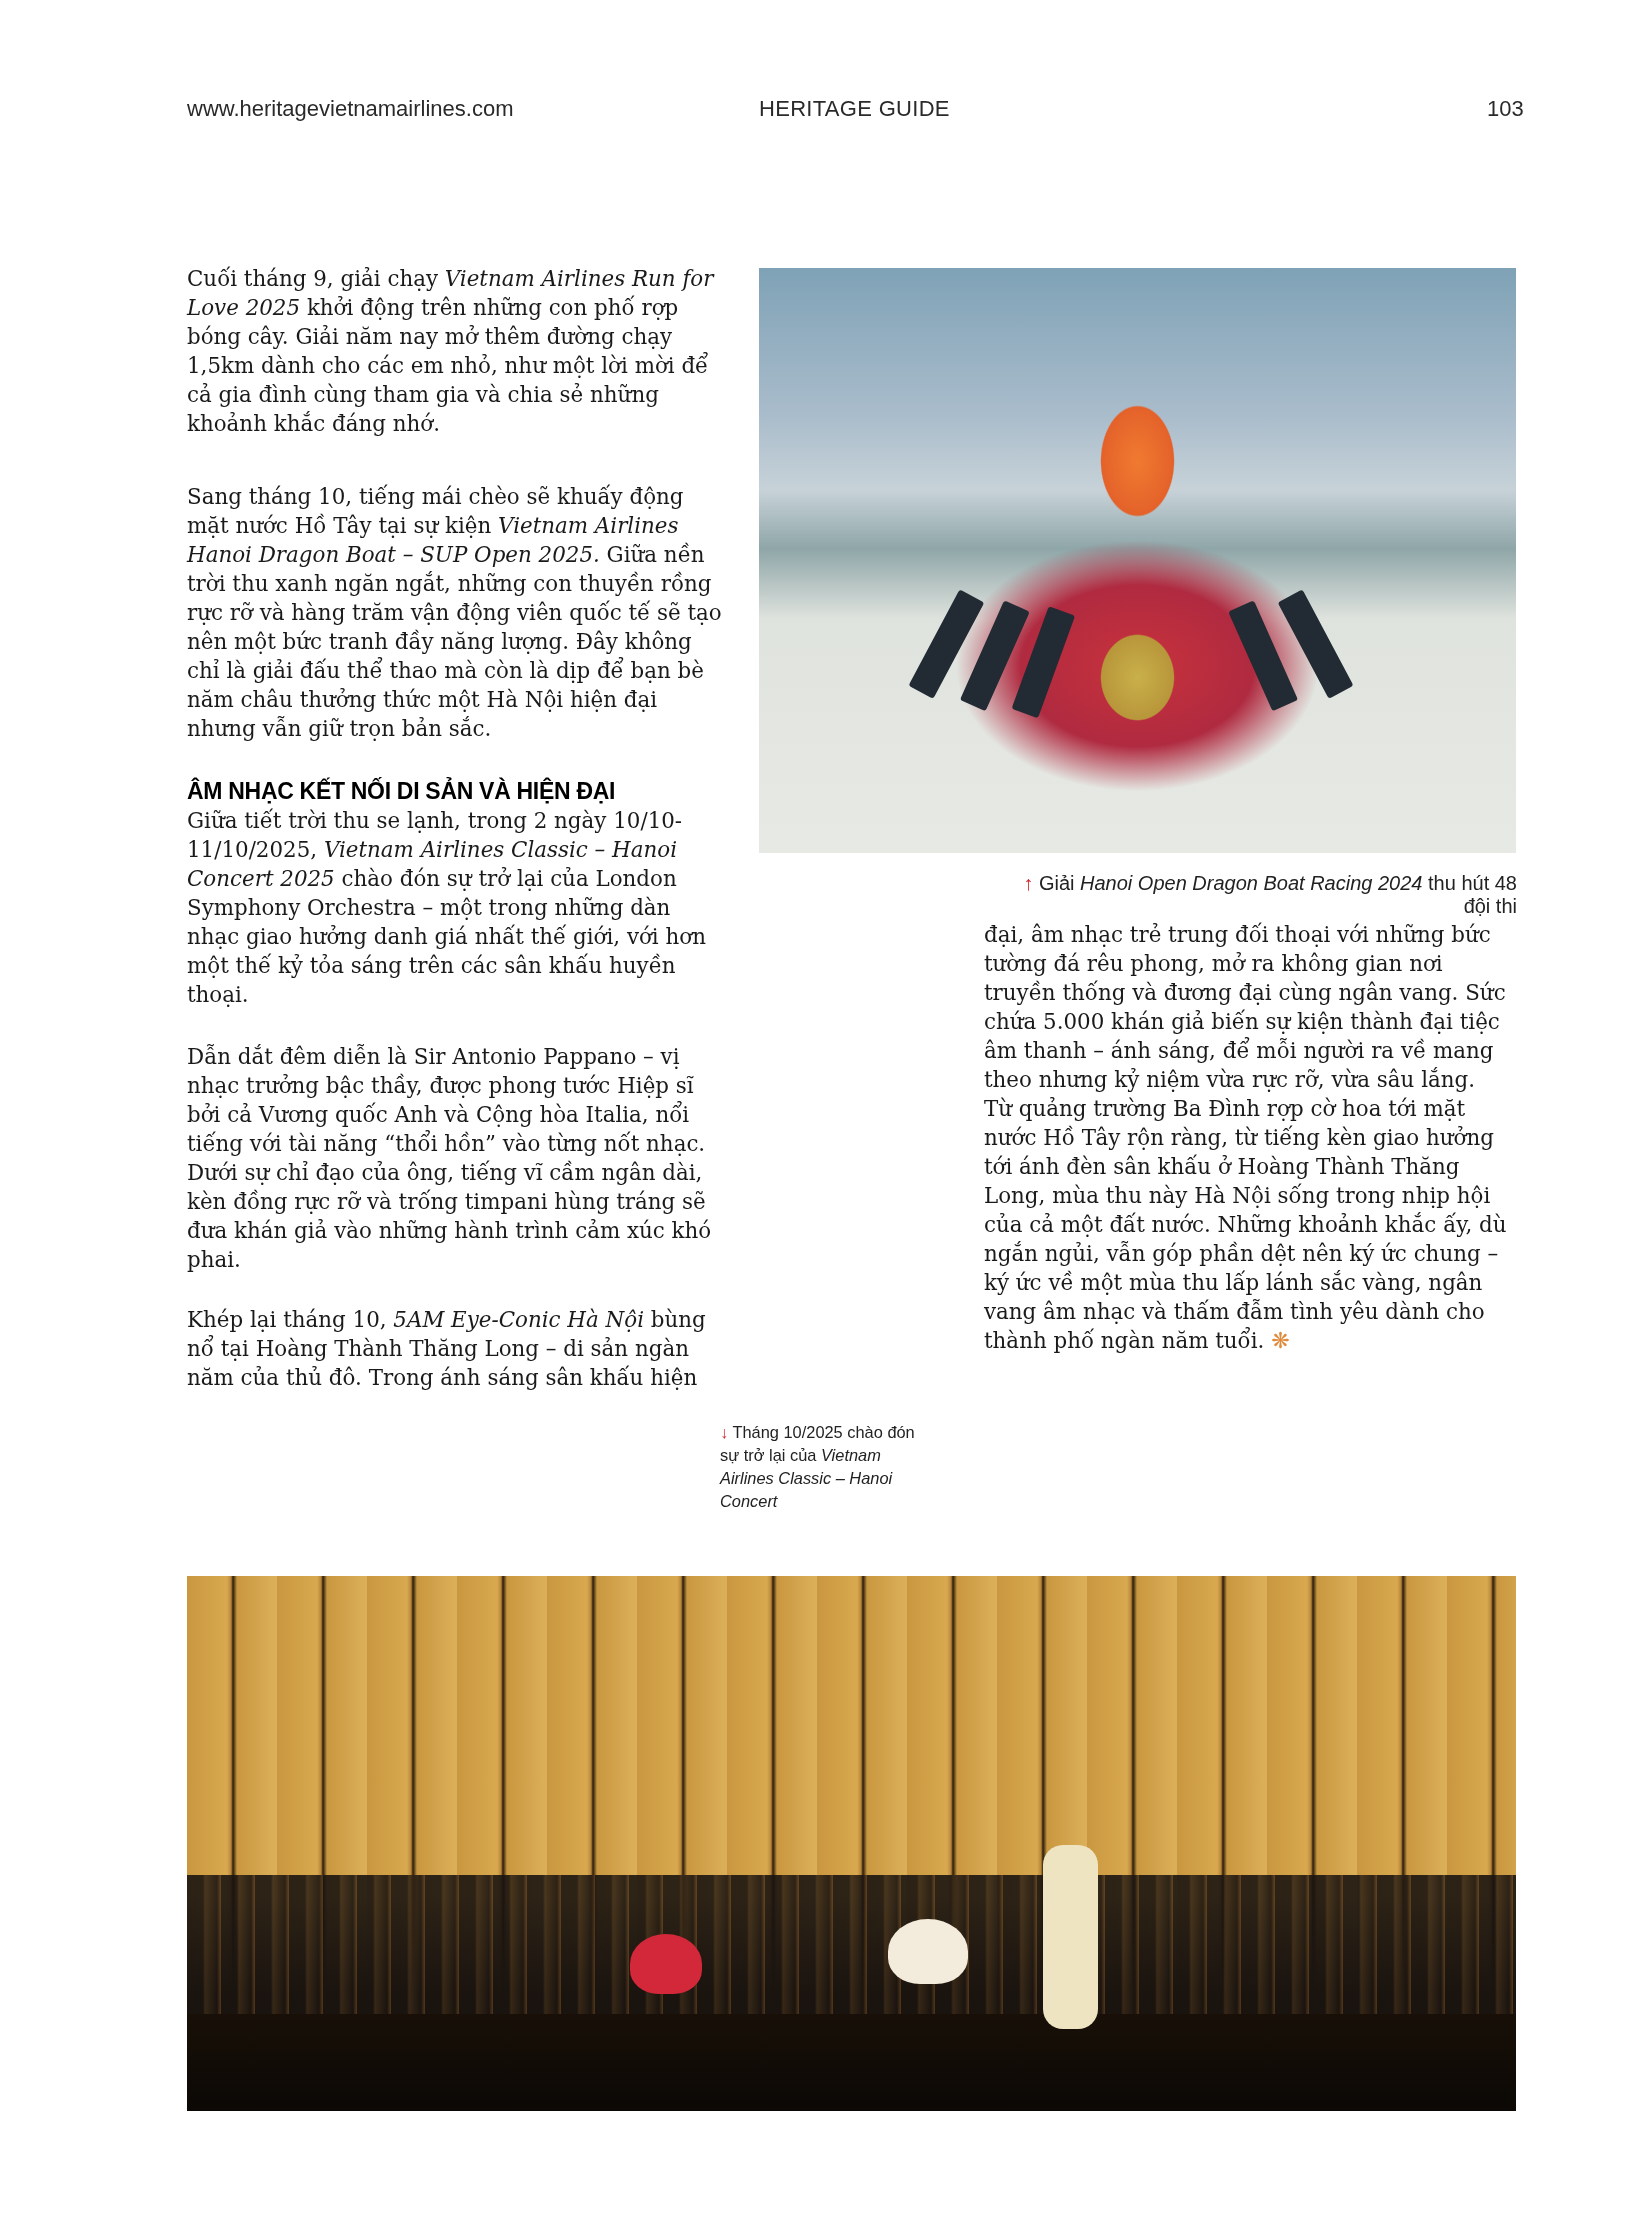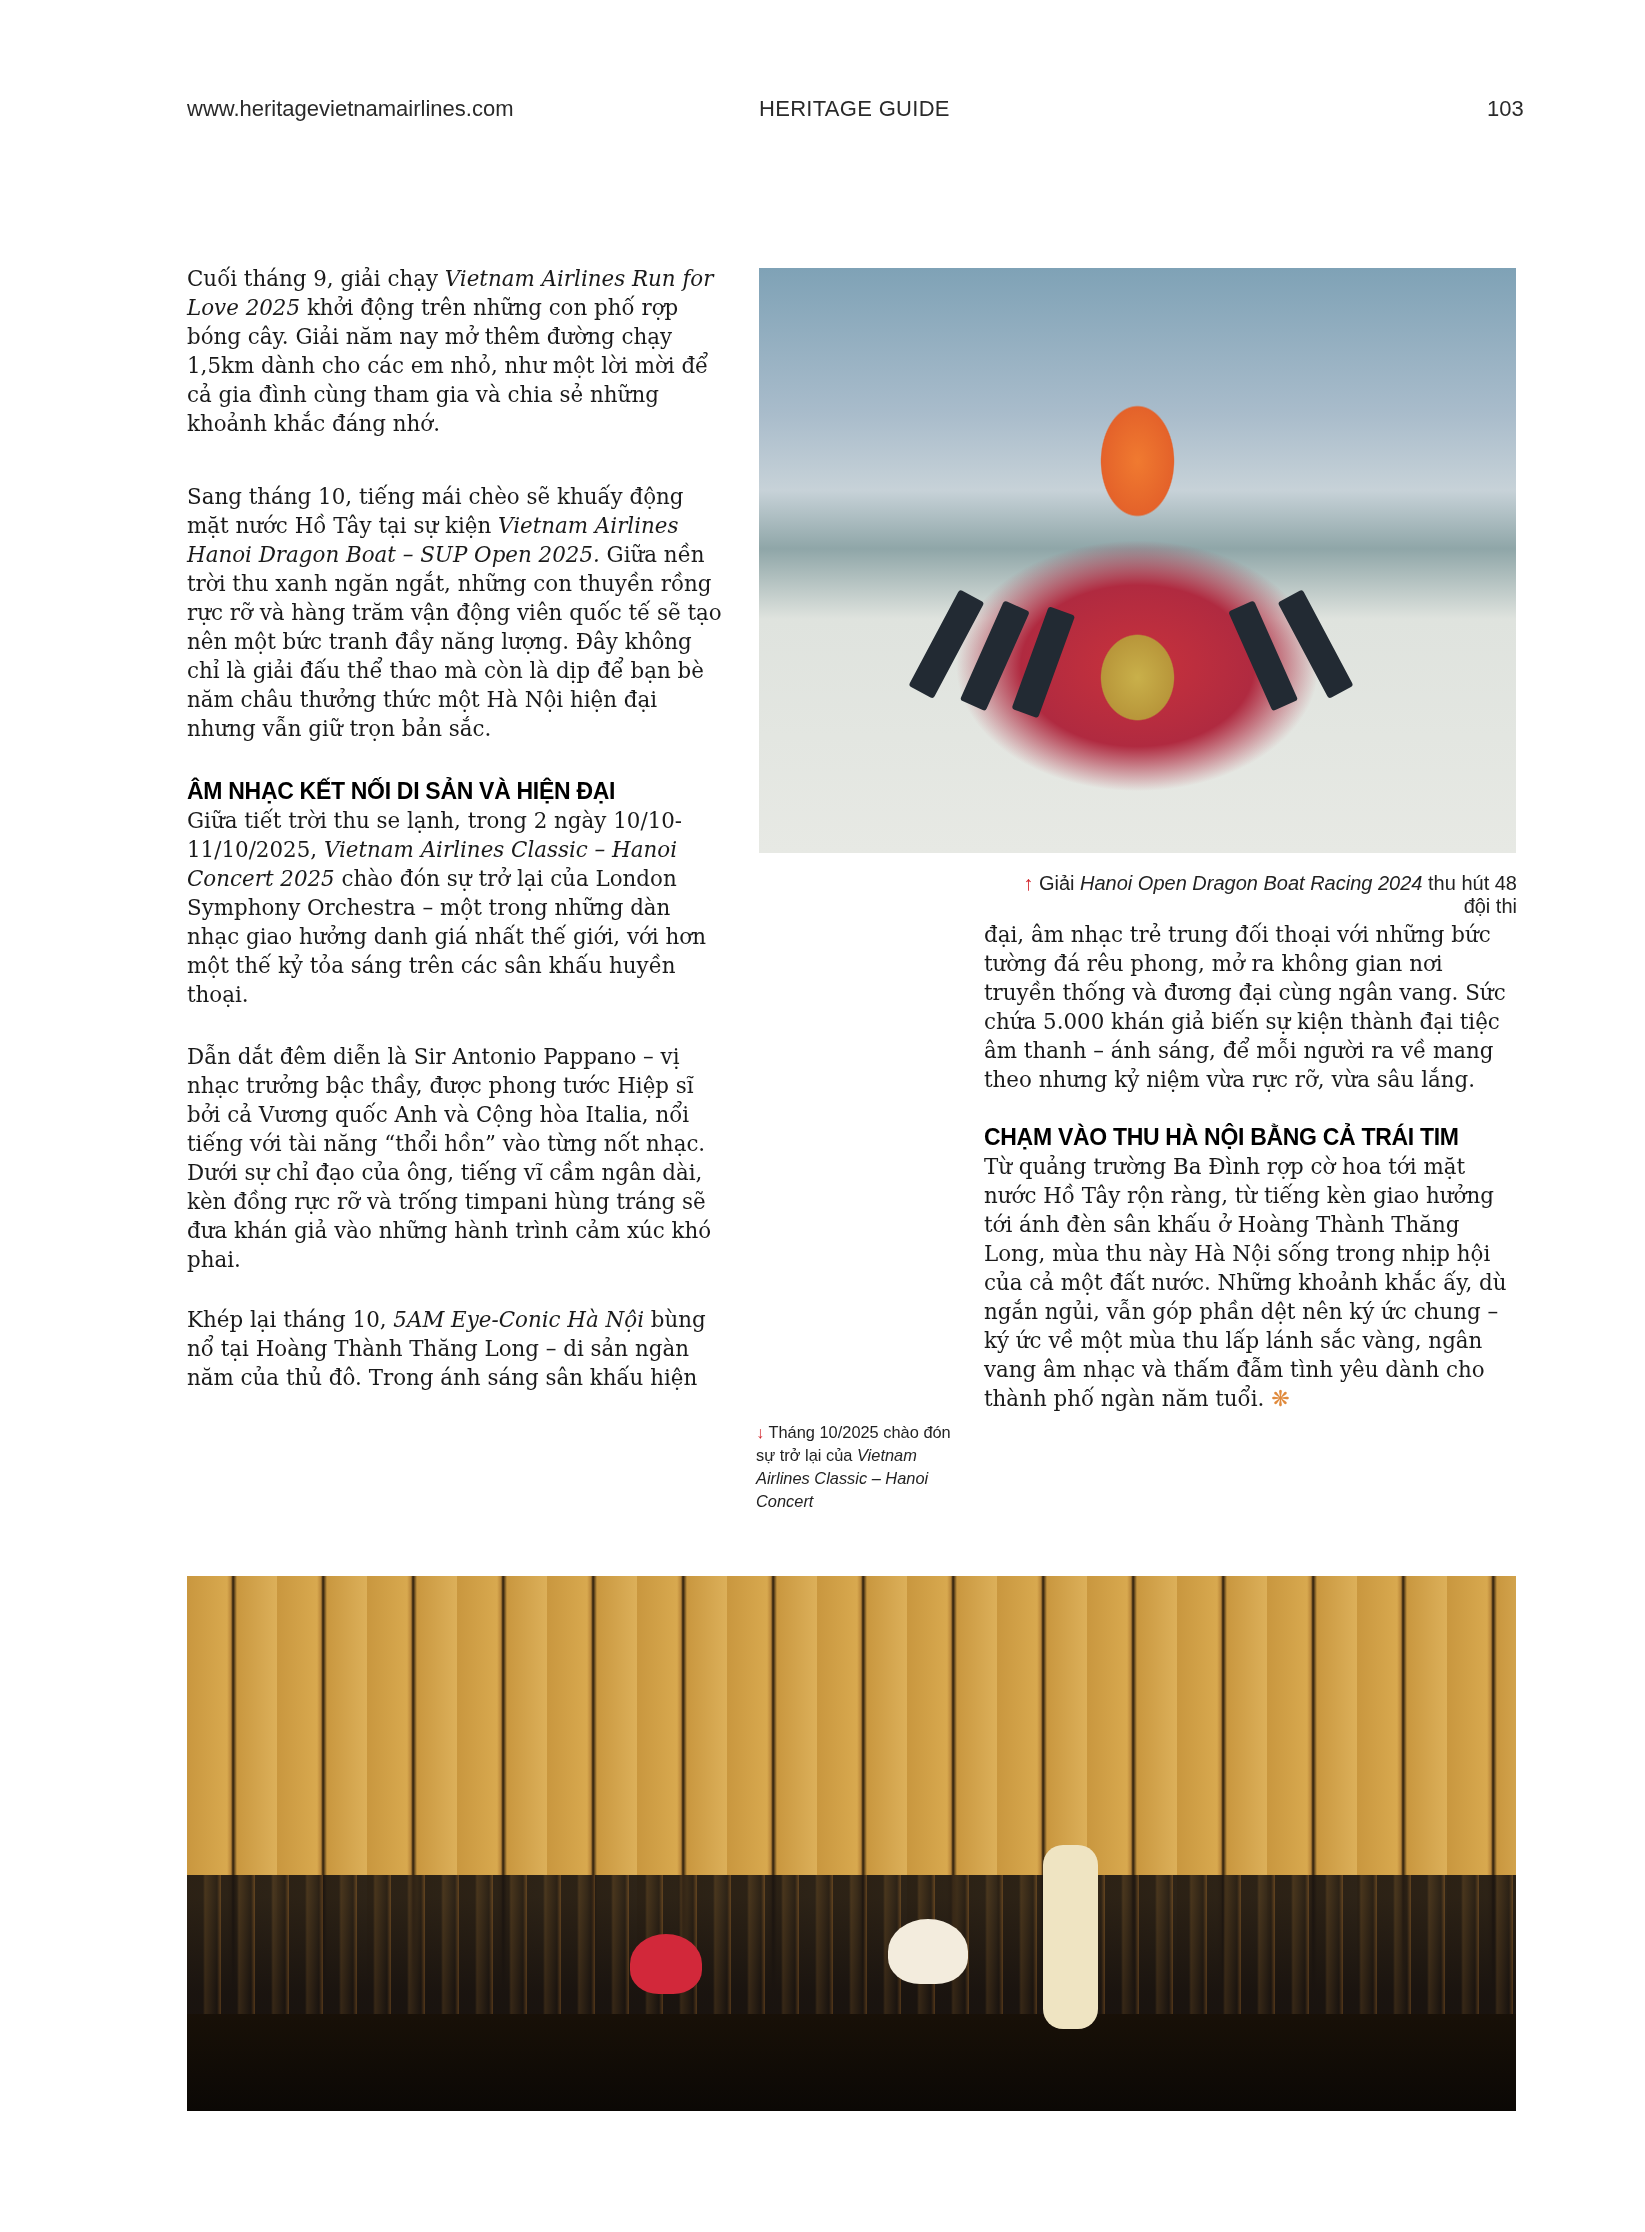--- a/index.html
+++ b/index.html
@@ -30,21 +30,21 @@
       repeating-linear-gradient(90deg, #c9973f 0px, #d8a94f 40px, #b9863a 44px, #2a1c0c 46px, #c9973f 50px, #dcb05a 90px),
       #c9973f;
   }
   .orch { position:absolute; left:0; right:0; top:299px; height:139px;
     background: repeating-linear-gradient(90deg, #1a1410 0px, #1a1410 16px, #3a2a18 18px, #1a1410 30px, #5a3c1c 34px);
     opacity:0.9; }
   .dancer { position:absolute; border-radius:50% 50% 40% 40%; }
 
   .cap { position:absolute; font-family:"Liberation Sans", sans-serif; color:#222; }
   .cap-boat { left:1000px; top:872px; width:517px; font-size:20px; text-align:right; }
-  .cap-concert { left:756px; top:1421px; width:209px; font-size:16.4px; line-height:23px; }
+  .cap-concert { left:720px; top:1421px; width:209px; font-size:16.4px; line-height:23px; }
   .arrow { color:#d2232a; font-weight:700; }
   .lotus { color:#e08a3c; font-size:22px; }
 </style>
 </head>
 <body>
 
 <div class="hdr hdr-url">www.heritagevietnamairlines.com</div>
 <div class="hdr hdr-title">HERITAGE GUIDE</div>
 <div class="hdr hdr-page">103</div>
 
@@ -72,21 +72,20 @@
   <div class="paddle" style="left:468px; top:338px; transform:rotate(-24deg);"></div>
   <div class="paddle" style="left:517px; top:328px; transform:rotate(-28deg);"></div>
 </div>
 <div class="cap cap-boat">
   <span class="arrow">↑</span>
   <span>Giải </span><i>Hanoi Open Dragon Boat Racing 2024</i><span> thu hút 48 đội thi</span>
 </div>
 
 <div class="col-right" style="top:920px;">
   <p class="body-text">đại, âm nhạc trẻ trung đối thoại với những bức tường đá rêu phong, mở ra không gian nơi truyền thống và đương đại cùng ngân vang. Sức chứa 5.000 khán giả biến sự kiện thành đại tiệc âm thanh – ánh sáng, để mỗi người ra về mang theo nhưng kỷ niệm vừa rực rỡ, vừa sâu lắng.</p>
-  <h2 class="heading" style="margin-top:28px;">CHẠM VÀO THU HÀ NỘI BẰNG CẢ TRÁI TIM</h2>
   <p class="body-text">
     <span>Từ quảng trường Ba Đình rợp cờ hoa tới mặt nước Hồ Tây rộn ràng, từ tiếng kèn giao hưởng tới ánh đèn sân khấu ở Hoàng Thành Thăng Long, mùa thu này Hà Nội sống trong nhịp hội của cả một đất nước. Những khoảnh khắc ấy, dù ngắn ngủi, vẫn góp phần dệt nên ký ức chung – ký ức về một mùa thu lấp lánh sắc vàng, ngân vang âm nhạc và thấm đẫm tình yêu dành cho thành phố ngàn năm tuổi.</span>
     <span class="lotus">❋</span>
   </p>
 </div>
 
 <div class="cap cap-concert">
   <span class="arrow">↓</span><span> Tháng 10/2025 chào đón sự trở lại của </span><i>Vietnam Airlines Classic – Hanoi Concert</i>
 </div>
 

